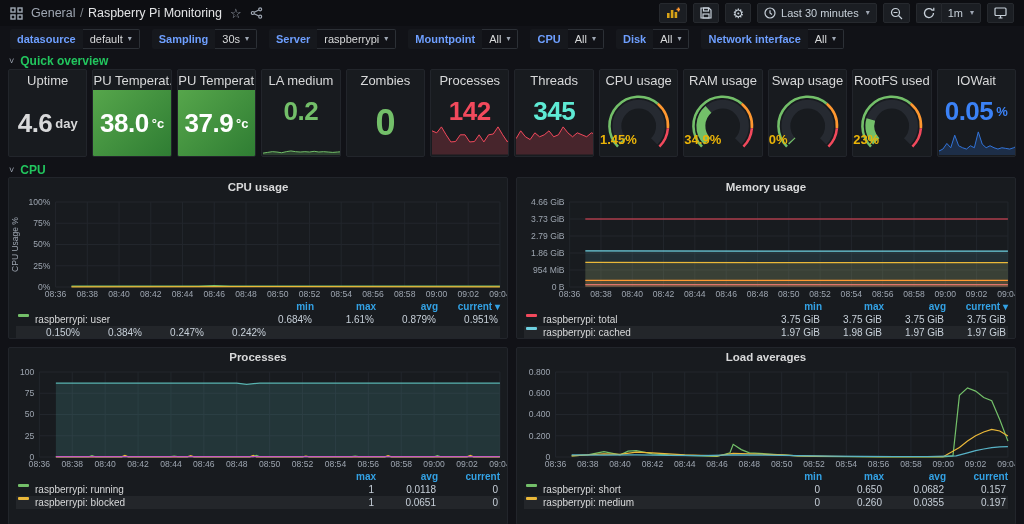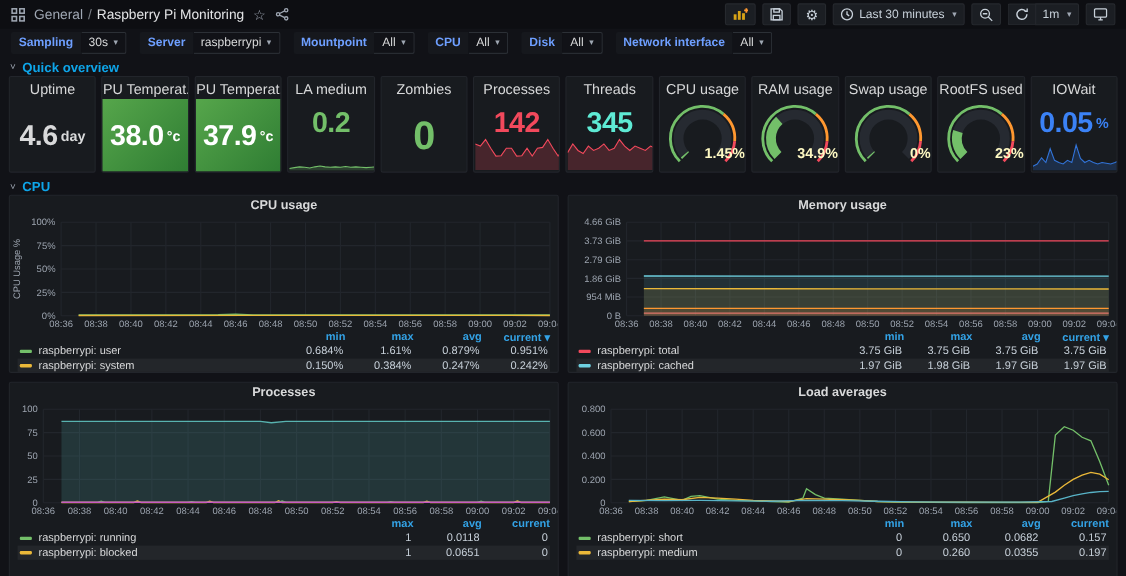--- a/index.html
+++ b/index.html
@@ -29,59 +29,59 @@
   
   .submenu{height:26px;display:flex;align-items:center;gap:12px;padding:0 10px}
   .var-pair{display:flex;align-items:stretch;font-size:11px}
   .var-label{color:#6e9fff;background:#16181d;padding:3px 7px;border-radius:2px 0 0 2px;
     font-weight:600;display:flex;align-items:center}
   .var-value{color:#d8d9da;background:#111217;border:1px solid #2c3036;border-left:none;
     padding:3px 7px;border-radius:0 2px 2px 0;display:flex;align-items:center;gap:5px;cursor:pointer}
 
   
   .row-header{height:16px;display:flex;align-items:center;gap:6px;padding:2px 9px 0;
-    font-size:12px;font-weight:700;color:#0ea5e9;cursor:pointer}
+    font-size:12px;font-weight:700;color:#22c55e;cursor:pointer}
   .row-chevron{color:#9fa7b3;font-size:9px;font-weight:400}
   .row-chevron::after{content:"˅"}
 
   
   .panel{background:#181b1f;border:1px solid #22252b;border-radius:2px;position:relative}
 
   .stat-row{display:grid;grid-template-columns:repeat(12,1fr);gap:5px;margin:1px 8px 4px}
   .stat-panel{height:88px;overflow:hidden}
   .stat-title{height:20px;display:flex;align-items:center;justify-content:center;
     font-size:13px;font-weight:400;color:#d8d9da;white-space:nowrap;overflow:hidden;padding:0 3px}
   .stat-body{position:absolute;top:20px;left:0;right:0;bottom:0}
   .stat-body.bg-green{background:linear-gradient(135deg,#56a64b 0%,#2f7d33 100%)}
   .stat-value{position:absolute;inset:0;display:flex;align-items:center;justify-content:center;
     font-weight:600;gap:3px}
   .stat-value.raised{bottom:34%}
   .sv-num{font-size:26px;letter-spacing:-.5px}
   .sv-num.big{font-size:36px}
   .sv-unit{font-size:13px;font-weight:600}
   .spark-svg{position:absolute;left:1px;right:1px;bottom:1px}
   .gauge-wrap{position:absolute;inset:0;display:flex;align-items:flex-start;justify-content:center;padding-top:2px}
-  .gauge-value{position:absolute;left:0;right:0;bottom:9px;text-align:right;
-    font-size:13px;font-weight:700;color:#fef9c3}
+  .gauge-value{position:absolute;left:0;right:0;bottom:9px;text-align:left;
+    font-size:13px;font-weight:700;color:#eab308}
 
   
   .chart-grid{display:grid;grid-template-columns:1fr 1fr;gap:8px;margin:0 8px}
   .chart-panel{overflow:hidden;display:flex;flex-direction:column}
   .chart-panel.top{height:162px}
   .chart-panel.bottom{height:178px}
   .panel-title{height:18px;text-align:center;font-size:11.5px;font-weight:600;
     color:#d8d9da;line-height:19px;cursor:pointer}
   .chart-body{height:104px;position:relative}
   .chart-body svg{width:100%;height:100%}
   .legend{font-size:10px;padding:0 7px}
   .legend-header{display:flex;justify-content:flex-end;height:13px;align-items:center}
   .legend-col{width:62px;text-align:right;color:#33a2e5;font-weight:700;cursor:pointer}
   .legend-row{display:flex;align-items:center;height:13px;padding:0 2px}
   .legend-row.alt{background:rgba(255,255,255,.05)}
-  .legend-name{display:flex;align-items:center;gap:6px;flex:1;color:#d8d9da;cursor:pointer}
+  .legend-name{display:flex;gap:6px;flex:1;color:#d8d9da;cursor:pointer}
   .swatch{width:11px;height:3px;border-radius:1px}
   .legend-val{width:62px;text-align:right;color:#c7d0d9}
 </style>
 </head>
 <body>
 
 <header class="navbar">
   <div class="nav-left">
     <span class="nav-icon">
       <svg width="13" height="13" viewBox="0 0 13 13">
@@ -154,20 +154,27 @@
     <span class="nav-btn">
       <svg width="13" height="12" viewBox="0 0 13 12" fill="none" stroke="#c7d0d9" stroke-width="1.2">
         <rect x="1" y="1" width="11" height="7.5" rx="1"></rect>
           <path d="M4.5 11 h4 M6.5 8.5 v2.5"></path>
         </svg>
     </span>
   </div>
 </header>
 
 <div class="submenu" id="submenu">
+    <span class="var-pair">
+      <span class="var-label">datasource</span>
+      <span class="var-value">
+        <span>default</span>
+        <span class="caret"></span>
+      </span>
+    </span>
     <span class="var-pair">
       <span class="var-label">Sampling</span>
       <span class="var-value">
         <span>30s</span>
         <span class="caret"></span>
       </span>
     </span>
     <span class="var-pair">
       <span class="var-label">Server</span>
       <span class="var-value">
@@ -425,24 +432,20 @@
           <span class="legend-name">
             <span class="swatch" style="background: rgb(115, 191, 105);"></span>
             <span>raspberrypi: user</span>
           </span>
           <span class="legend-val">0.684%</span>
           <span class="legend-val">1.61%</span>
           <span class="legend-val">0.879%</span>
           <span class="legend-val">0.951%</span>
         </div>
         <div class="legend-row alt">
-          <span class="legend-name">
-            <span class="swatch" style="background: rgb(234, 184, 57);"></span>
-            <span>raspberrypi: system</span>
-          </span>
           <span class="legend-val">0.150%</span>
           <span class="legend-val">0.384%</span>
           <span class="legend-val">0.247%</span>
           <span class="legend-val">0.242%</span>
         </div>
       </div>
   </div>
   <div class="panel chart-panel top">
     <div class="panel-title">Memory usage</div>
     <div class="chart-body">

